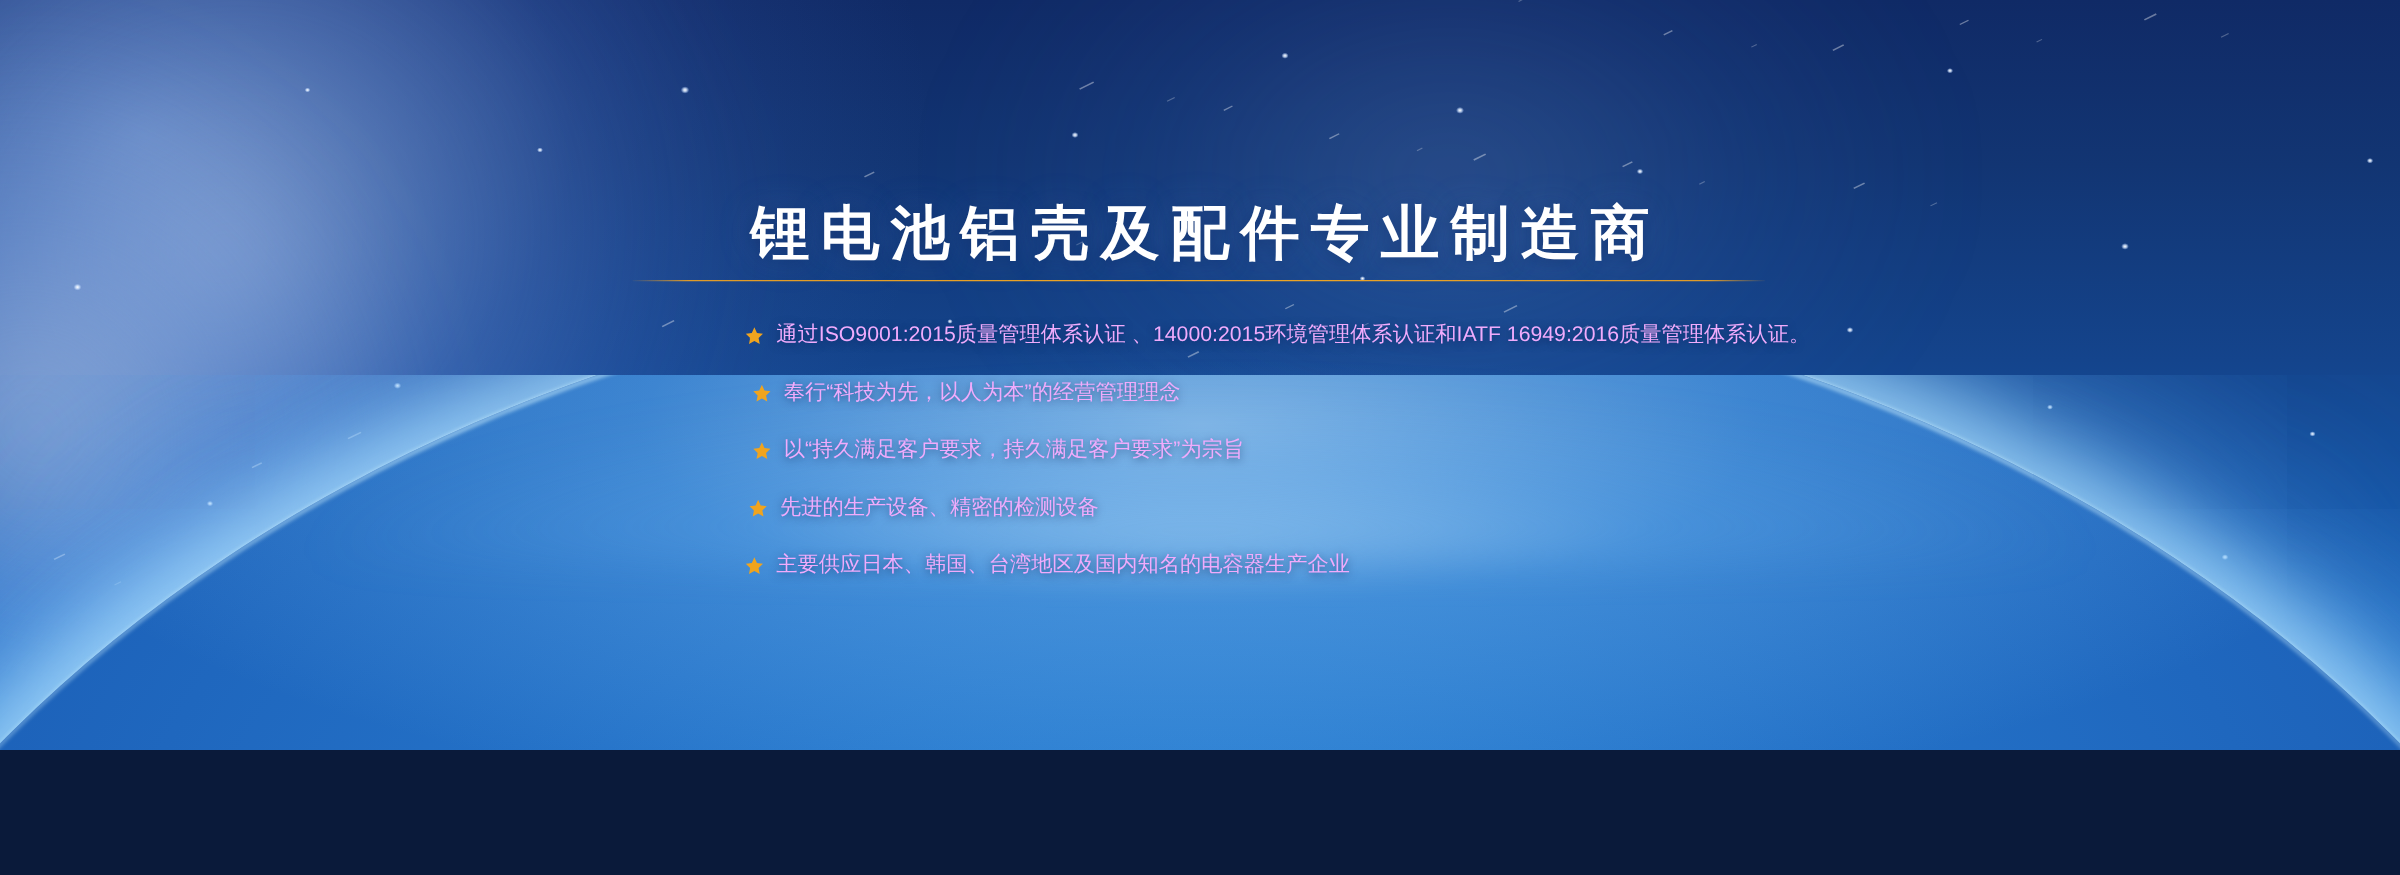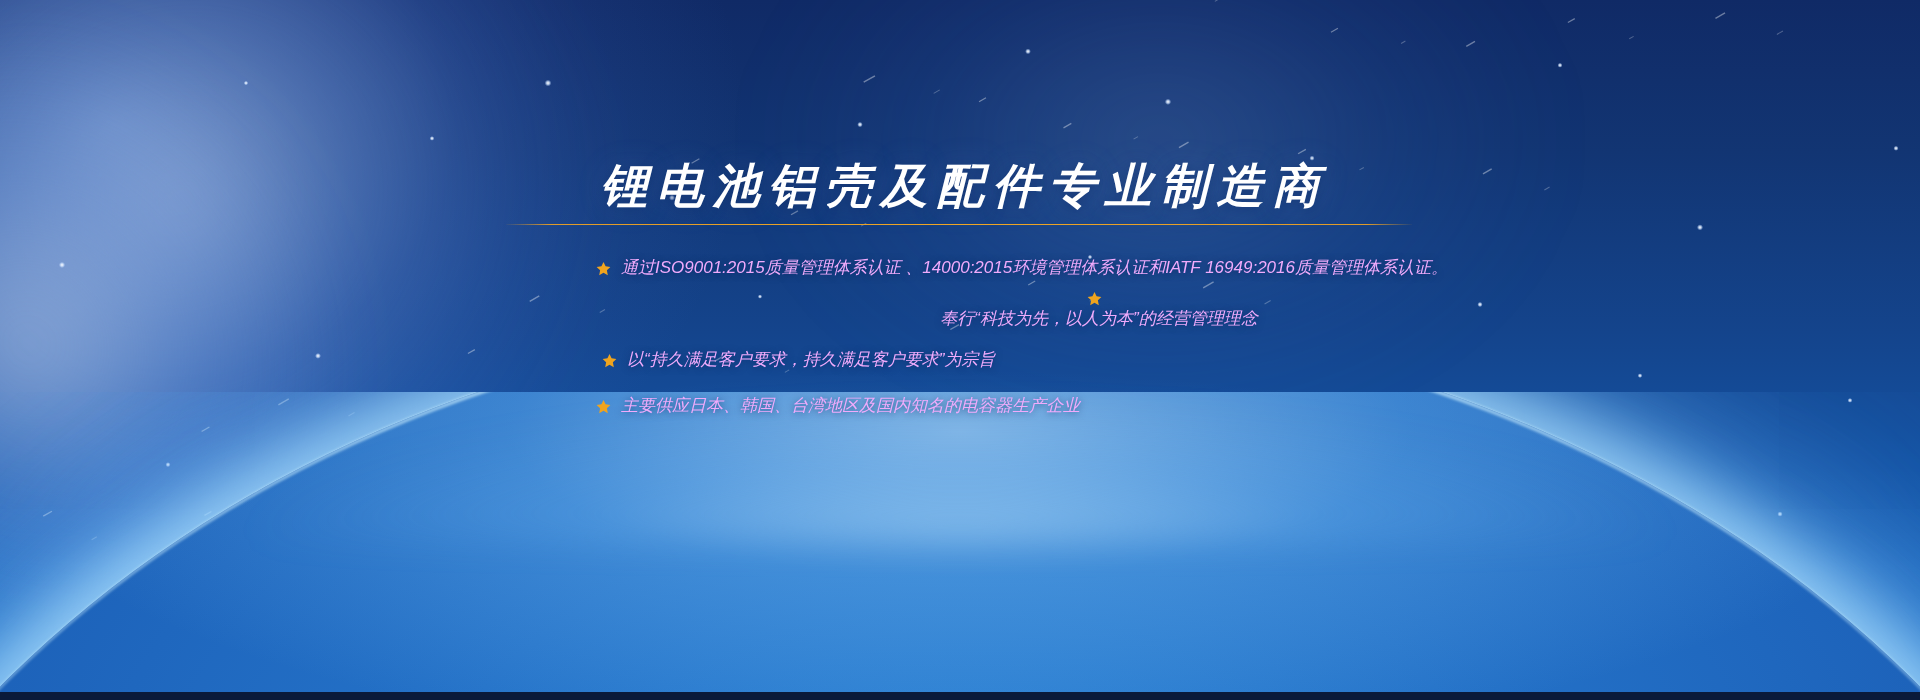--- a/index.html
+++ b/index.html
@@ -8,24 +8,23 @@
     padding: 0;
     background: #0a1a3a;
   }
   body {
     font-family: "Liberation Sans", "DejaVu Sans", sans-serif;
   }
 
   .banner {
     position: relative;
     width: 1920px;
-    height: 692px;
+    height: 600px;
     overflow: hidden;
     background: #0d2f73;
-    font-style: italic;
   }
 
   
   .sky-base {
     position: absolute;
     inset: 0;
     background:
       radial-gradient(ellipse 1100px 620px at 52% 112%, #5aa8e8 0%, #2f7fd0 18%, #1a5bb0 36%, rgba(17,62,140,0) 62%),
       radial-gradient(ellipse 1500px 520px at 50% 100%, rgba(140,205,255,0.55) 0%, rgba(90,170,240,0.25) 30%, rgba(20,70,160,0) 62%),
       radial-gradient(ellipse 900px 700px at 6% 18%, rgba(120,160,225,0.55) 0%, rgba(70,110,200,0.22) 38%, rgba(20,50,130,0) 70%),
@@ -192,21 +191,21 @@
     height: 15px;
     margin-right: 10px;
     position: relative;
     top: 0px;
   }
   .bullet .star svg { display: block; }
   .bullet .btext { display: inline-block; }
 
   
   .bullet.i0 { margin-left: 0px; }
-  .bullet.i1 { margin-left: 6px; flex-direction: column; }
+  .bullet.i1 { margin-left: 6px; }
   .bullet.i2 { margin-left: 6px; }
   .bullet.i3 { margin-left: 3px; }
   .bullet.i4 { margin-left: 0px; text-align: center; }
 </style>
 </head>
 <body>
 
 <div class="banner">
 
   <div class="sky-base"></div>
@@ -410,20 +409,28 @@
 
       <div class="bullet i2">
         <span class="star">
           <svg width="15" height="15" viewBox="0 0 24 24" xmlns="http://www.w3.org/2000/svg">
             <polygon points="12,1.4 15.3,8.5 23,9.5 17.4,14.9 18.9,22.6 12,18.8 5.1,22.6 6.6,14.9 1,9.5 8.7,8.5" fill="#f0a41e"></polygon>
           </svg>
         </span>
         <span class="btext">以“持久满足客户要求，持久满足客户要求”为宗旨</span>
       </div>
 
+      <div class="bullet i3">
+        <span class="star">
+          <svg width="15" height="15" viewBox="0 0 24 24" xmlns="http://www.w3.org/2000/svg">
+            <polygon points="12,1.4 15.3,8.5 23,9.5 17.4,14.9 18.9,22.6 12,18.8 5.1,22.6 6.6,14.9 1,9.5 8.7,8.5" fill="#f0a41e"></polygon>
+          </svg>
+        </span>
+        <span class="btext">先进的生产设备、精密的检测设备</span>
+      </div>
 
       <div class="bullet i4">
         <span class="star">
           <svg width="15" height="15" viewBox="0 0 24 24" xmlns="http://www.w3.org/2000/svg">
             <polygon points="12,1.4 15.3,8.5 23,9.5 17.4,14.9 18.9,22.6 12,18.8 5.1,22.6 6.6,14.9 1,9.5 8.7,8.5" fill="#f0a41e"></polygon>
           </svg>
         </span>
         <span class="btext">主要供应日本、韩国、台湾地区及国内知名的电容器生产企业</span>
       </div>
 

